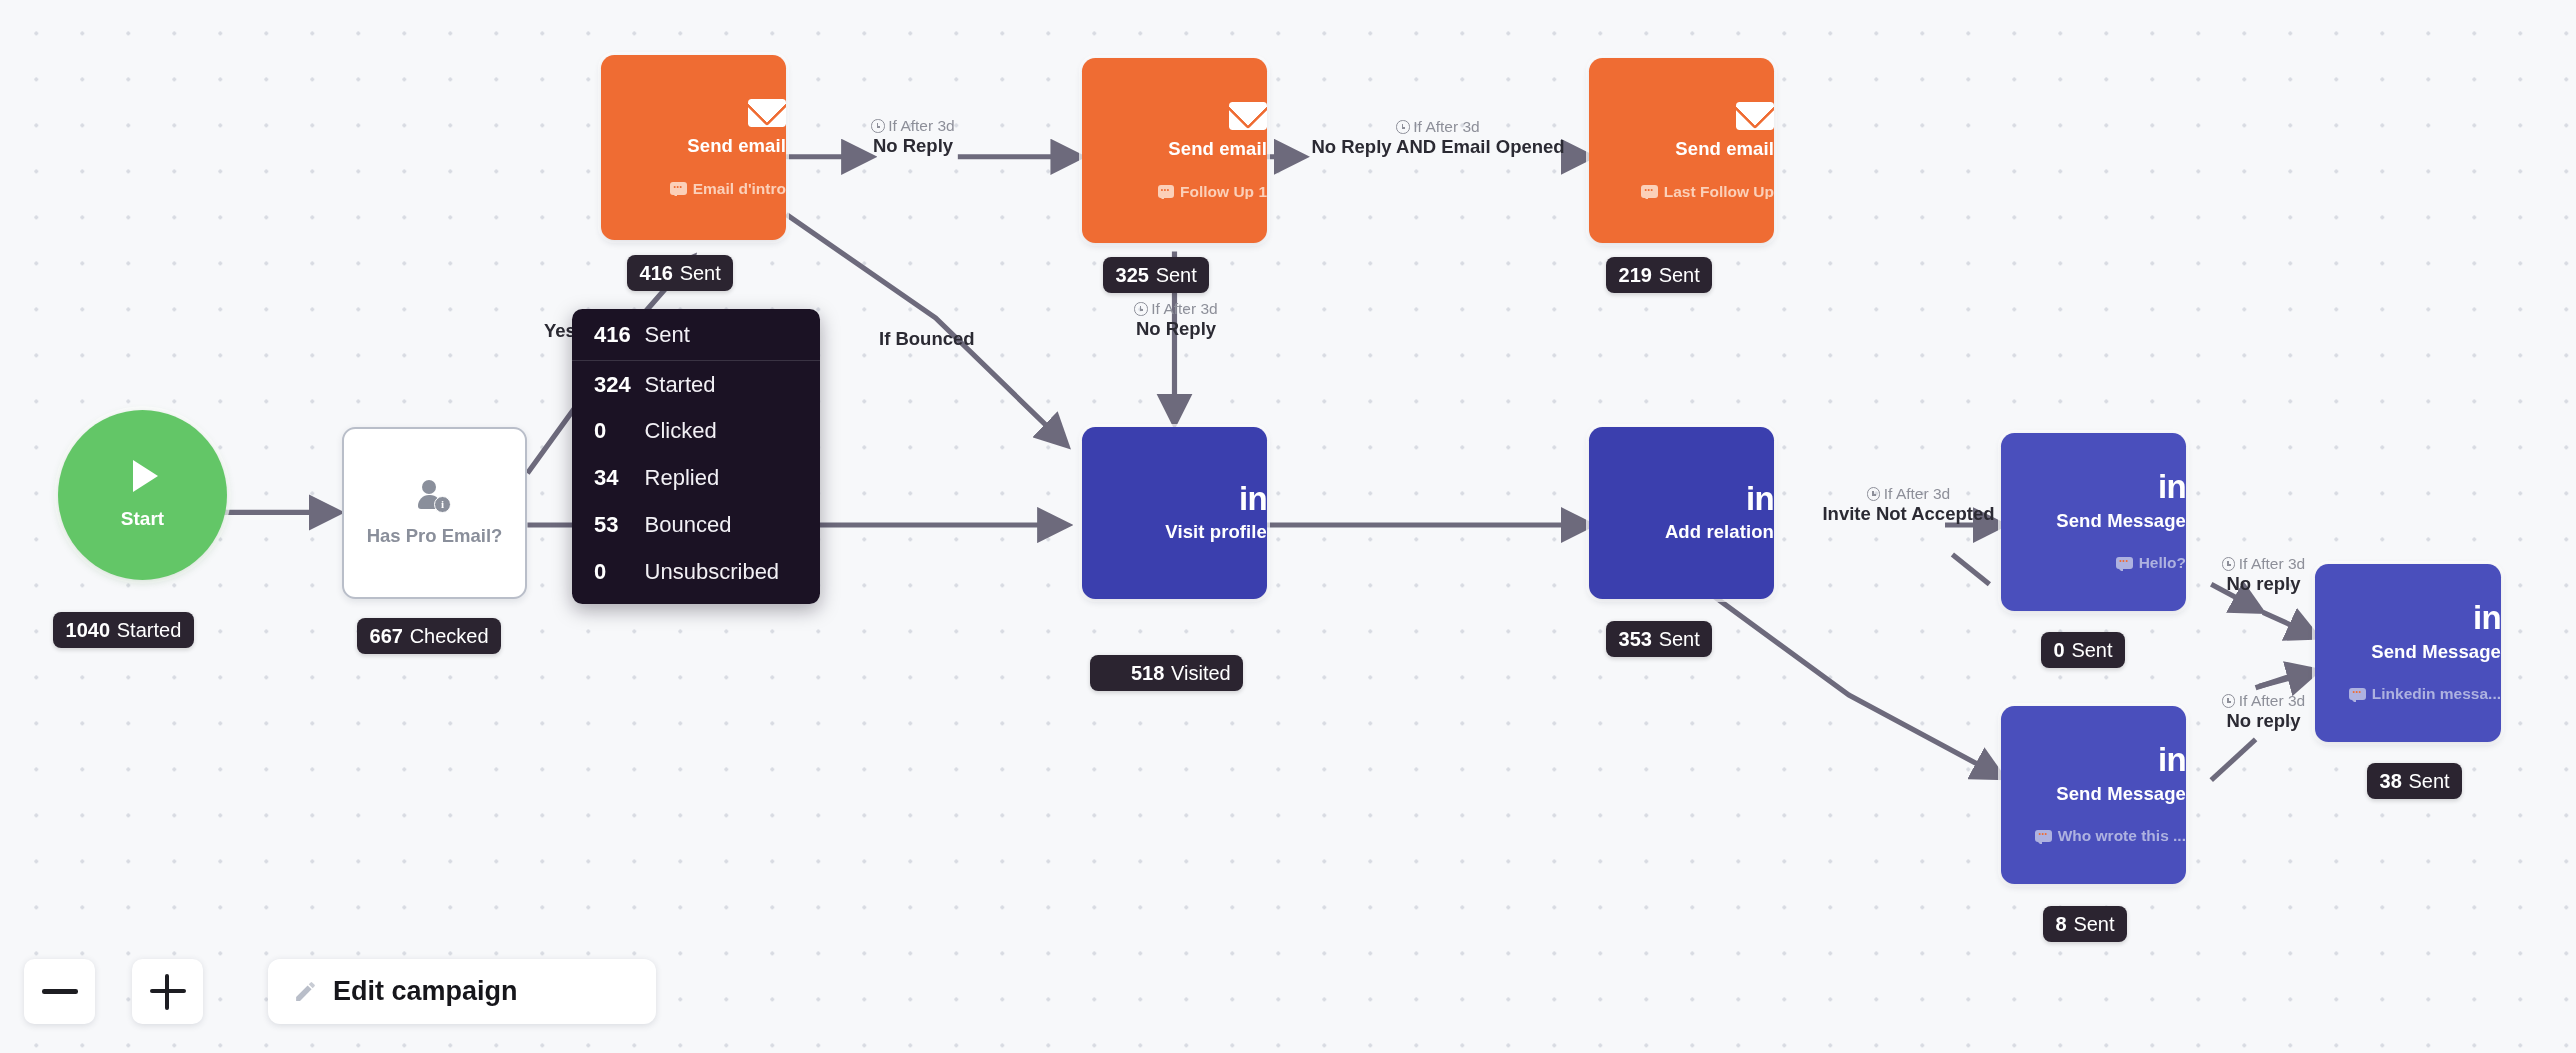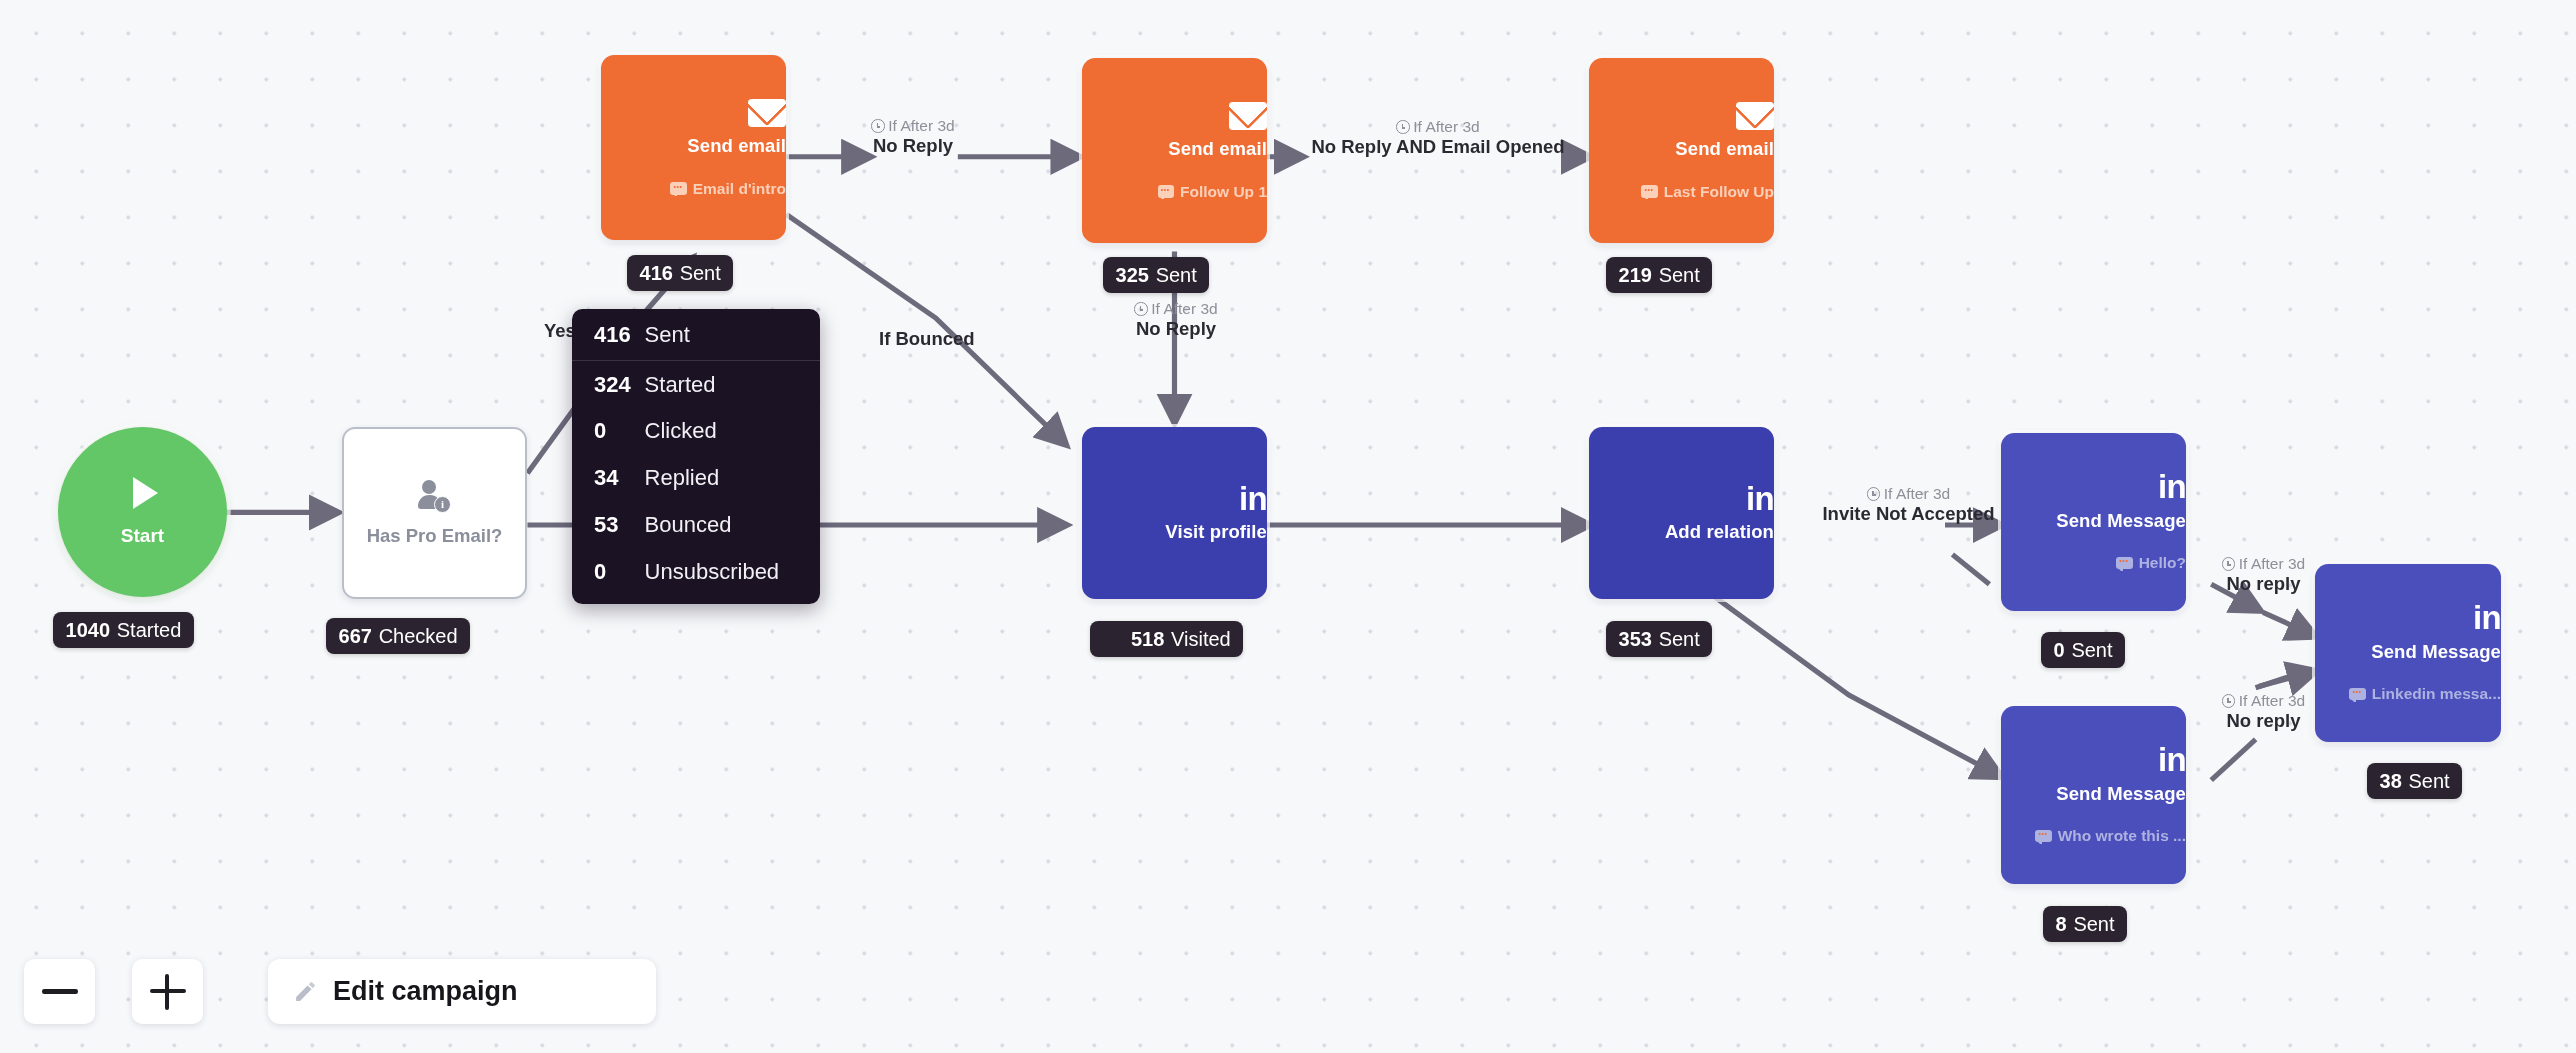--- a/index.html
+++ b/index.html
@@ -167,38 +167,38 @@
       <path d="M2990,1055 L 3050,1000" marker-end="none"></path>
       <path d="M3050,930 L 3125,905" marker-end="none"></path>
     </g>
 
     <g stroke="#6d6a7c" stroke-width="7" fill="none" marker-end="url(#ah)">
       <path d="M3060,828 L 3130,860"></path>
       <path d="M3055,928 L 3130,908"></path>
     </g>
   </svg>
 
-  <div class="start-node" style="left:58px;top:427px;width:169px;height:170px;">
+  <div class="start-node" style="left:58px;top:410px;width:169px;height:170px;">
     <span class="tri"></span>
     <span class="title">Start</span>
   </div>
   <div class="counter" style="left:53px;top:612px;">
     <span class="num">1040</span>
     <span class="lbl">Started</span>
   </div>
 
   <div class="cond-node" style="left:342px;top:427px;width:185px;height:172px;">
     <span class="person-ico">
       <span class="head"></span>
         <span class="body"></span>
         <span class="badge">i</span>
     </span>
     <span class="title">Has Pro Email?</span>
   </div>
-  <div class="counter" style="left:326px;top:618px;">
+  <div class="counter" style="left:357px;top:618px;">
     <span class="num">667</span>
     <span class="lbl">Checked</span>
   </div>
 
   <div class="node email" style="left:601px;top:55px;width:185px;height:185px;">
     <span class="ico envelope"></span>
     <span class="title">Send email</span>
     <span class="sub">
       <span class="bubble-ico">
           <span class="bubble-dots">•••</span>
@@ -238,21 +238,21 @@
   </div>
   <div class="counter" style="left:1606px;top:257px;">
     <span class="num">219</span>
     <span class="lbl">Sent</span>
   </div>
 
   <div class="node li" style="left:1082px;top:427px;width:185px;height:172px;">
     <span class="ico in-logo">in</span>
     <span class="title">Visit profile</span>
   </div>
-  <div class="counter" style="left:1090px;top:621px;padding-left:41px;">
+  <div class="counter" style="left:1090px;top:655px;padding-left:41px;">
     <span class="num">518</span>
     <span class="lbl">Visited</span>
   </div>
 
   <div class="node li" style="left:1589px;top:427px;width:185px;height:172px;">
     <span class="ico in-logo">in</span>
     <span class="title">Add relation</span>
   </div>
   <div class="counter" style="left:1606px;top:621px;">
     <span class="num">353</span>

